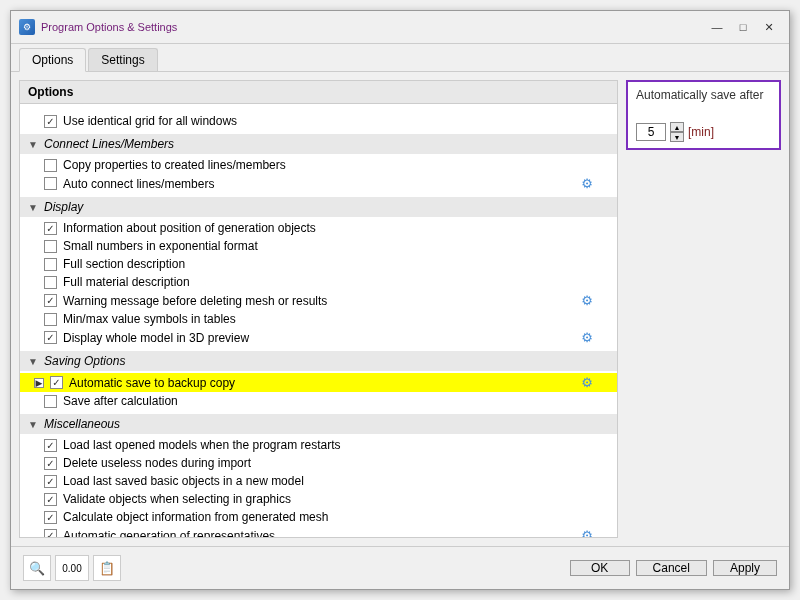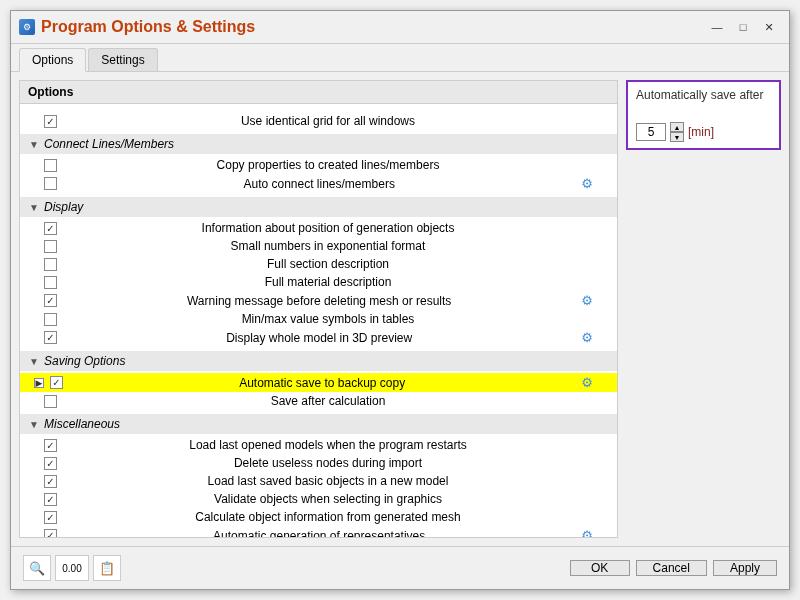--- a/index.html
+++ b/index.html
@@ -42,23 +42,22 @@
       height: 16px;
       background: linear-gradient(135deg, #4a90d9, #2060b0);
       border-radius: 2px;
       display: flex;
       align-items: center;
       justify-content: center;
       color: white;
       font-size: 9px;
     }
     .title-text {
-      font-size: 16px;
-      color: #c2410c;
-      font-weight: bold;
+      font-size: 11px;
+      color: #701a75;
     }
     .title-controls {
       display: flex;
       gap: 2px;
     }
     .title-btn {
       width: 24px;
       height: 20px;
       border: none;
       background: transparent;
@@ -111,21 +110,20 @@
       padding: 4px 8px;
       font-weight: bold;
       font-size: 12px;
       border-bottom: 1px solid #ccc;
     }
     .main-panel-scroll {
       flex: 1;
       overflow-y: auto;
       padding: 4px 0;
       position: relative;
-      text-align: center;
     }
     .main-panel-scroll::-webkit-scrollbar { width: 14px; }
     .main-panel-scroll::-webkit-scrollbar-track { background: #f0f0f0; }
     .main-panel-scroll::-webkit-scrollbar-thumb { background: #bbb; border: 1px solid #999; }
     .section {
       margin: 2px 0;
     }
     .section-header {
       display: flex;
       align-items: center;

